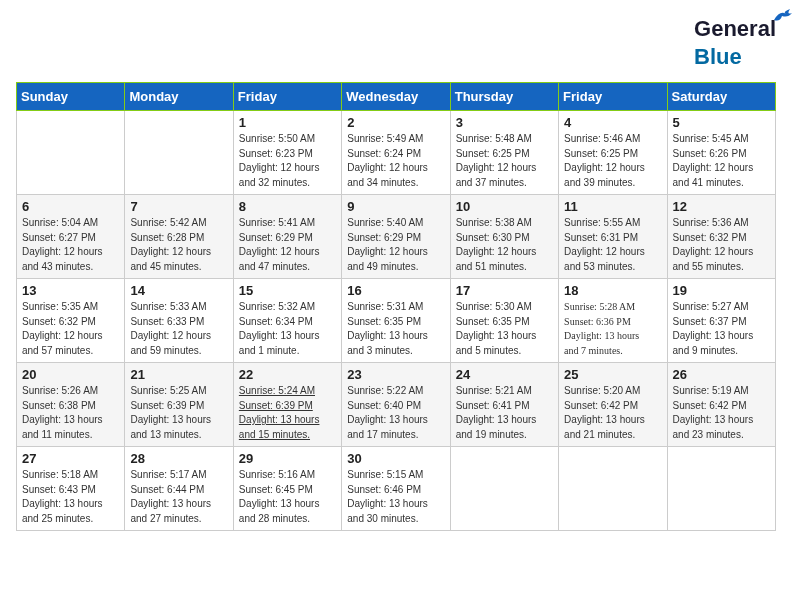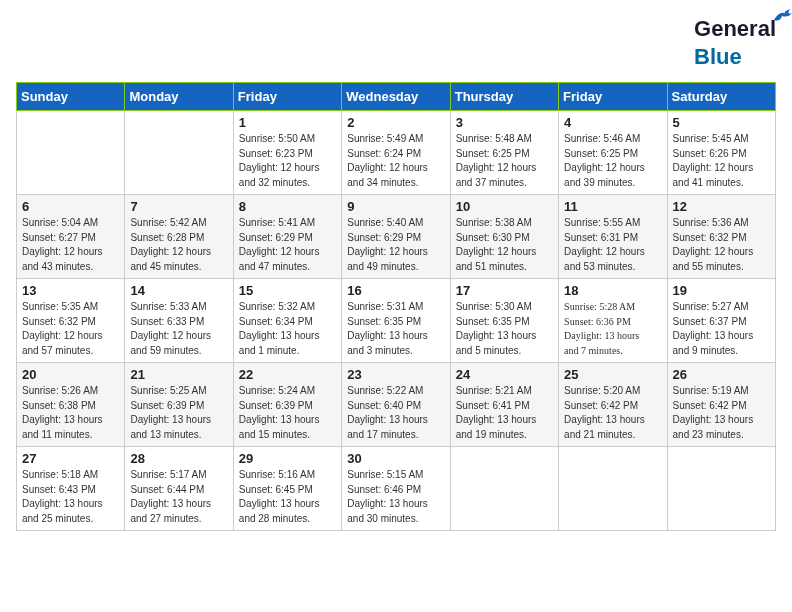--- a/index.html
+++ b/index.html
@@ -260,21 +260,21 @@
         </td>
         <td>
           <span class="day-number">21</span>
           <div class="day-info" style="white-space: pre-line;">Sunrise: 5:25 AM
 Sunset: 6:39 PM
 Daylight: 13 hours
 and 13 minutes.</div>
         </td>
         <td>
           <span class="day-number">22</span>
-          <div class="day-info" style="white-space: pre-line;">Sunrise: 5:24 AM
+          <div class="day-info" style="white-space: pre-line; text-decoration: underline;">Sunrise: 5:24 AM
 Sunset: 6:39 PM
 Daylight: 13 hours
 and 15 minutes.</div>
         </td>
         <td>
           <span class="day-number">23</span>
           <div class="day-info" style="white-space: pre-line;">Sunrise: 5:22 AM
 Sunset: 6:40 PM
 Daylight: 13 hours
 and 17 minutes.</div>

